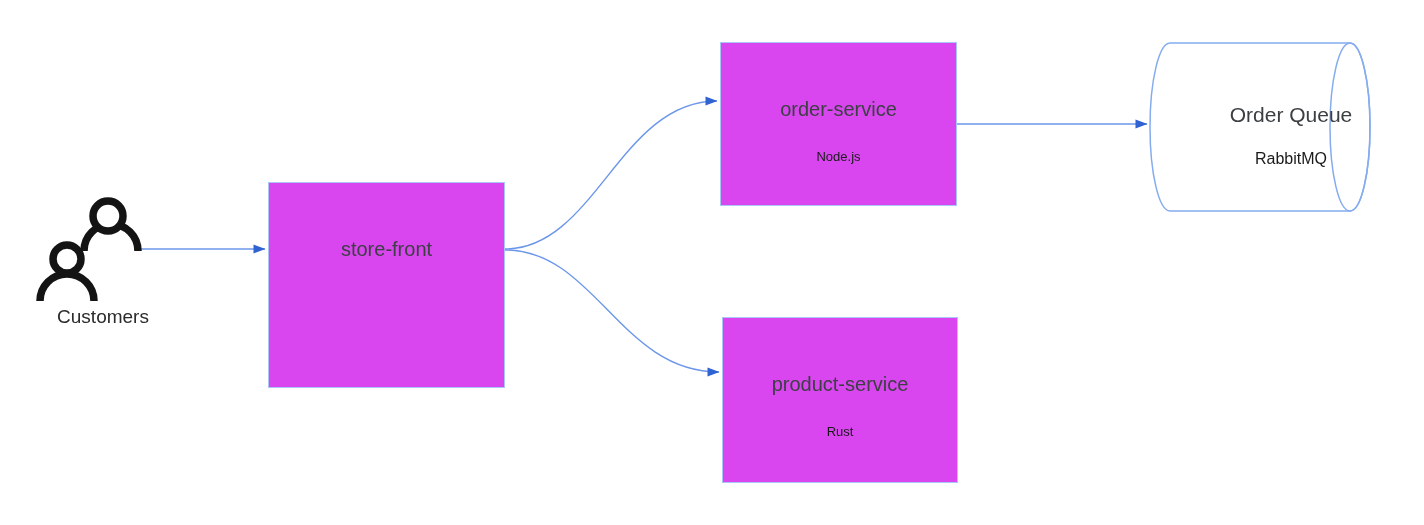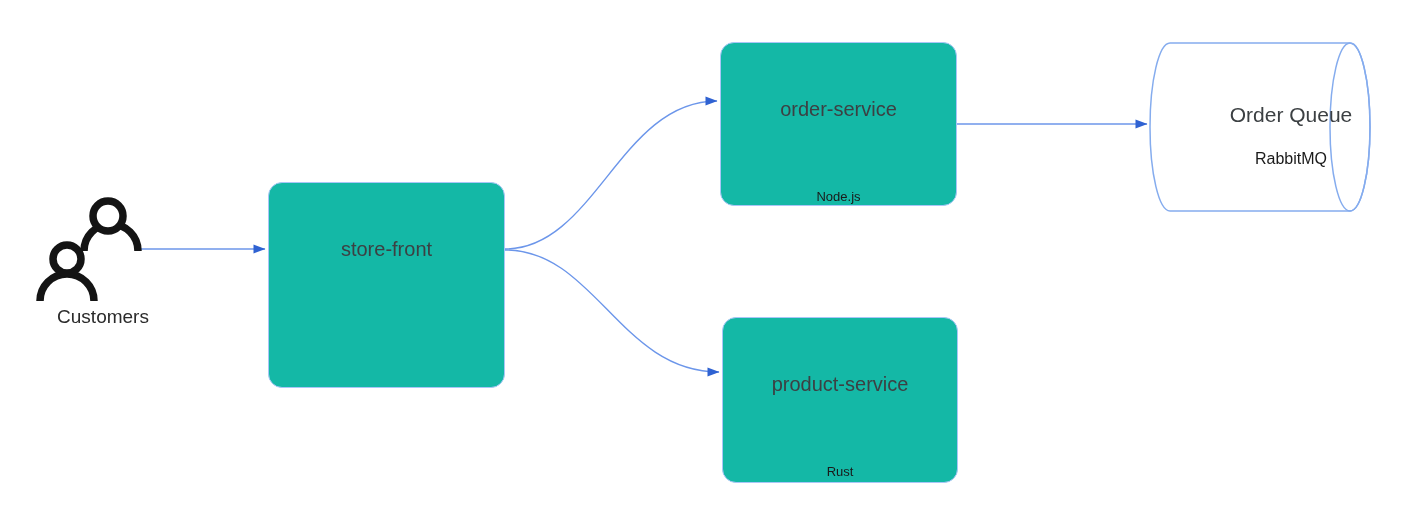--- a/index.html
+++ b/index.html
@@ -16,30 +16,30 @@
   .canvas{
     position:relative;width:1424px;height:525px;background:var(--background);
     overflow:hidden;font-family:"Liberation Sans","DejaVu Sans",sans-serif;
   }
   .edges-layer{position:absolute;inset:0;}
   .edge{stroke:var(--arrow-line);stroke-width:1.4;fill:none;}
   .arrowhead-path{fill:var(--arrow-head);}
   .cyl-outline{stroke:var(--cylinder-border);stroke-width:1.5;fill:#fff;}
   .cyl-cap{stroke:var(--cylinder-border);stroke-width:1.5;fill:none;}
   .node{
-    position:absolute;background:#14b8a6;border:1.5px solid var(--box-border);
-    border-radius:14px;box-sizing:border-box;
+    position:absolute;background:#d946ef;border:1.5px solid var(--box-border);
+    border-radius:0;box-sizing:border-box;
   }
   .node-title{
     position:absolute;top:54px;left:0;width:100%;text-align:center;
     font-size:20px;line-height:24px;color:var(--title-text);
   }
   .node-sub{
     position:absolute;top:106px;left:0;width:100%;text-align:center;
-    font-size:13px;line-height:16px;color:var(--subtitle-text);margin-top:40px;
+    font-size:13px;line-height:16px;color:var(--subtitle-text);
   }
   .cyl-text{position:absolute;left:1150px;top:43px;width:186px;height:168px;margin-left:48px;}
   .cyl-title{
     position:absolute;top:59px;left:0;width:100%;text-align:center;
     font-size:21px;line-height:26px;color:var(--title-text);
   }
   .cyl-sub{
     position:absolute;top:108px;left:0;width:100%;text-align:center;
     font-size:16px;line-height:16px;color:var(--subtitle-text);
   }

